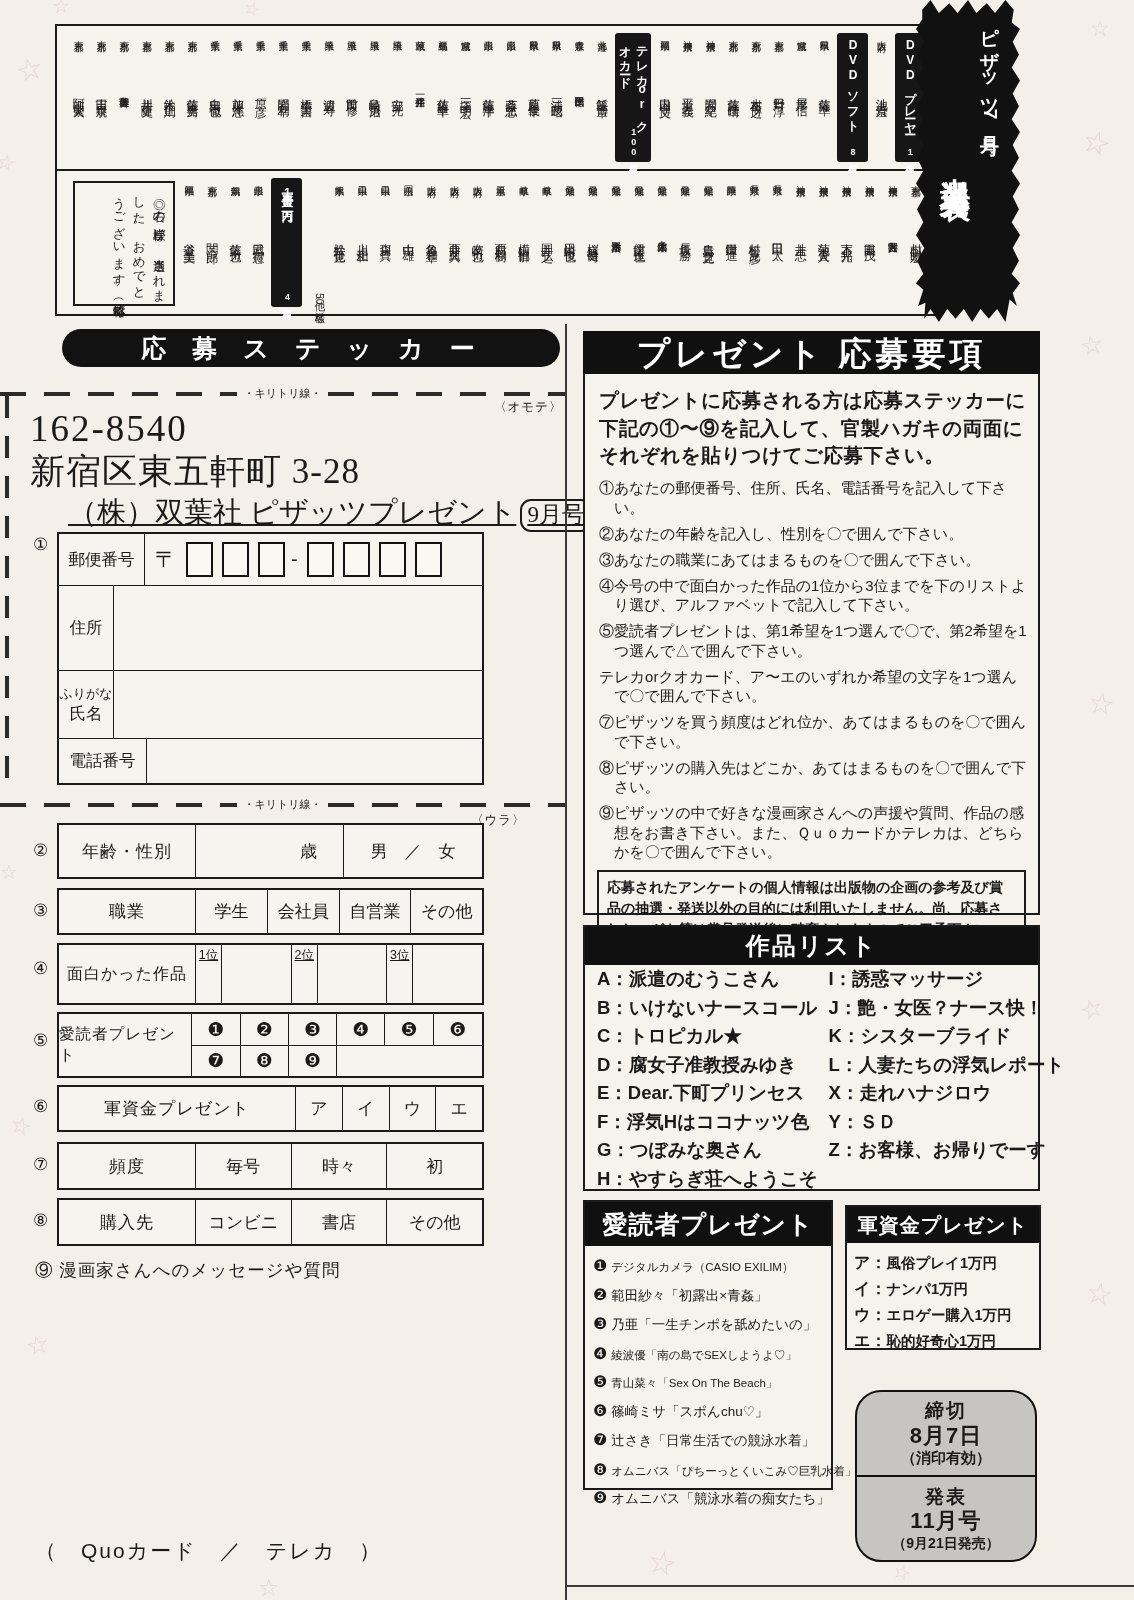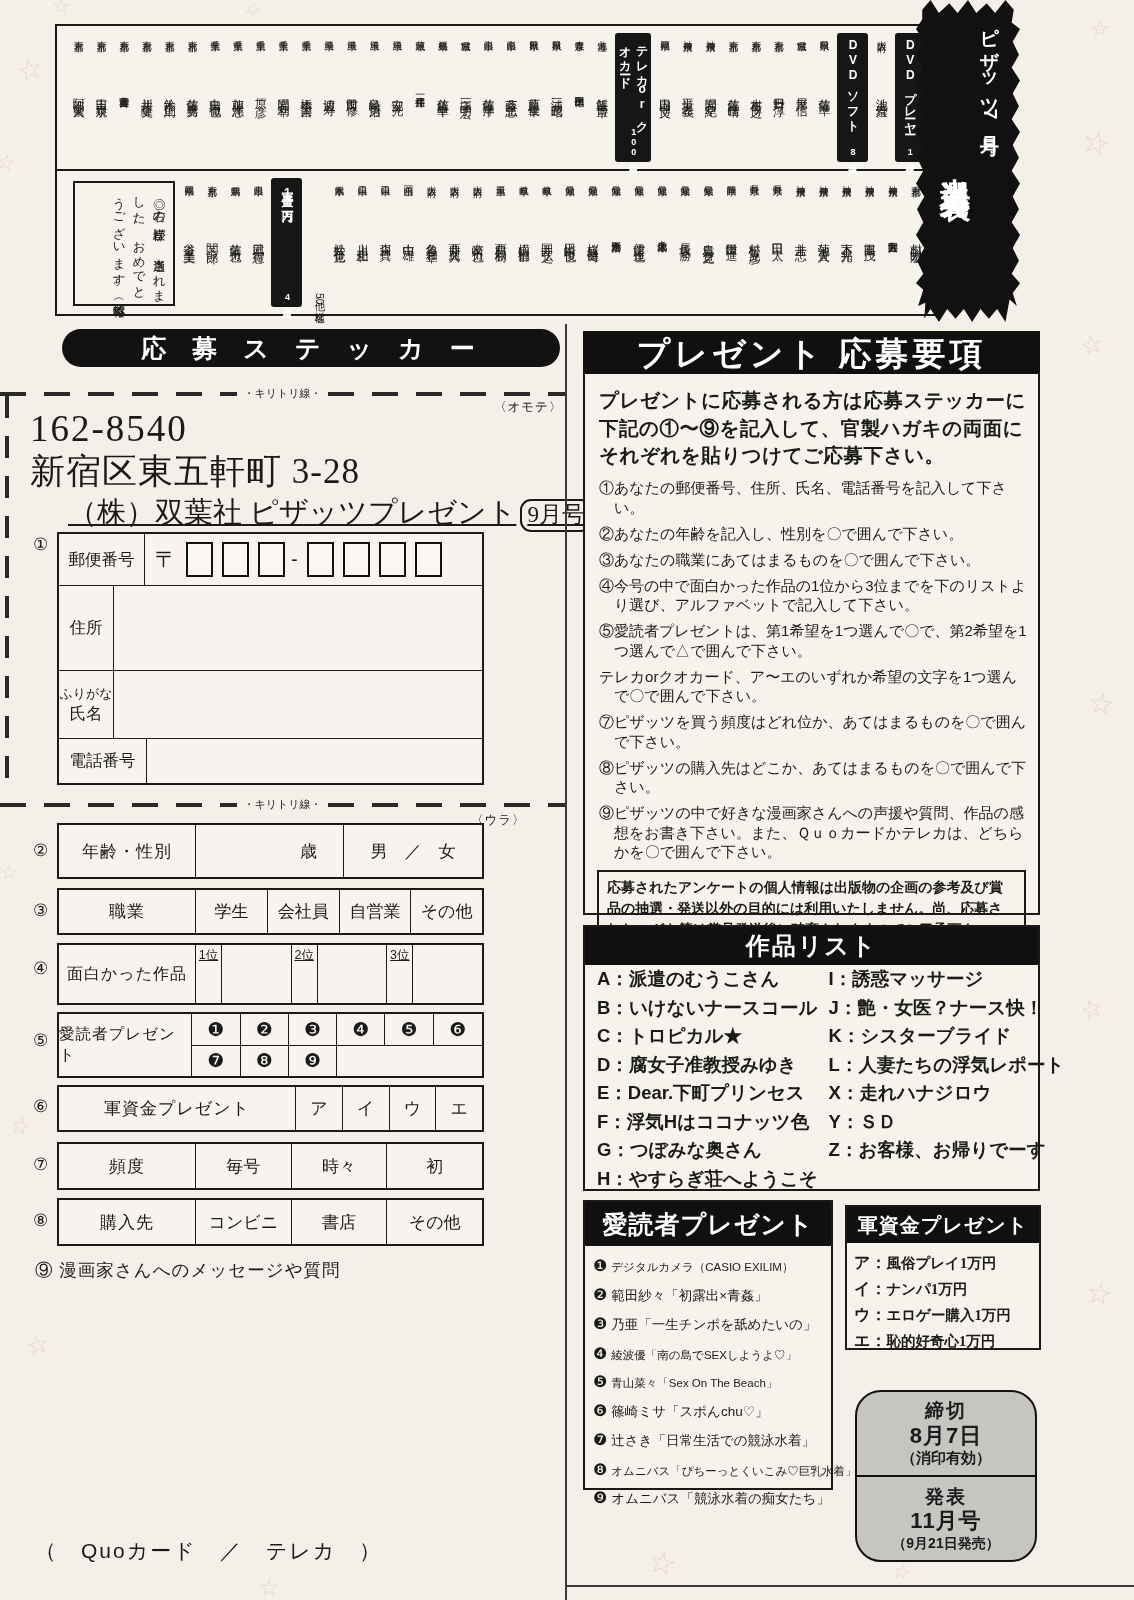--- a/index.html
+++ b/index.html
@@ -102,21 +102,21 @@
   .rpbox{position:absolute;left:583px;top:1200px;width:250px;height:290px;border:2.5px solid #1a1a1a;background:#f6f2ec;}
   .rphead{height:44px;background:#101010;color:#fff;display:flex;align-items:center;justify-content:center;font-size:25px;font-weight:bold;letter-spacing:1px;}
   .rpitems{padding:10px 5px 0 8px;}
   .rpitem{display:flex;align-items:baseline;margin-bottom:9.5px;white-space:nowrap;}
   .rpnum{font-size:16px;margin-right:4px;}
   .rptext{font-size:13.5px;letter-spacing:0;}
   .rpitem.small .rptext{font-size:11.5px;}
 
   .fpbox{position:absolute;left:845px;top:1205px;width:196px;height:145px;border:2.5px solid #1a1a1a;background:#f6f2ec;}
   .fphead{height:36px;background:#101010;color:#fff;display:flex;align-items:center;justify-content:center;font-size:20px;font-weight:bold;letter-spacing:1px;}
-  .fpitems{padding:7px 12px 0 7px;font-family:Liberation Serif, serif;}
+  .fpitems{padding:7px 12px 0 7px;}
   .fpitem{font-size:14.5px;font-weight:bold;line-height:1.62;white-space:nowrap;}
   .fpkey{font-size:16px;}
 
   .dlbox{position:absolute;left:855px;top:1390px;width:182px;height:172px;background:#c7c5c2;border:2.5px solid #111;
          border-radius:26px;display:flex;flex-direction:column;overflow:hidden;text-align:center;}
   .dlhalf{flex:1;display:flex;flex-direction:column;justify-content:center;font-weight:bold;line-height:1.2;}
   .dlhalf1{border-bottom:2.5px solid #111;}
   .dl-t{font-size:19px;letter-spacing:2px;}
   .dl-d{font-size:22px;letter-spacing:1px;}
   .dl-n{font-size:15px;}

